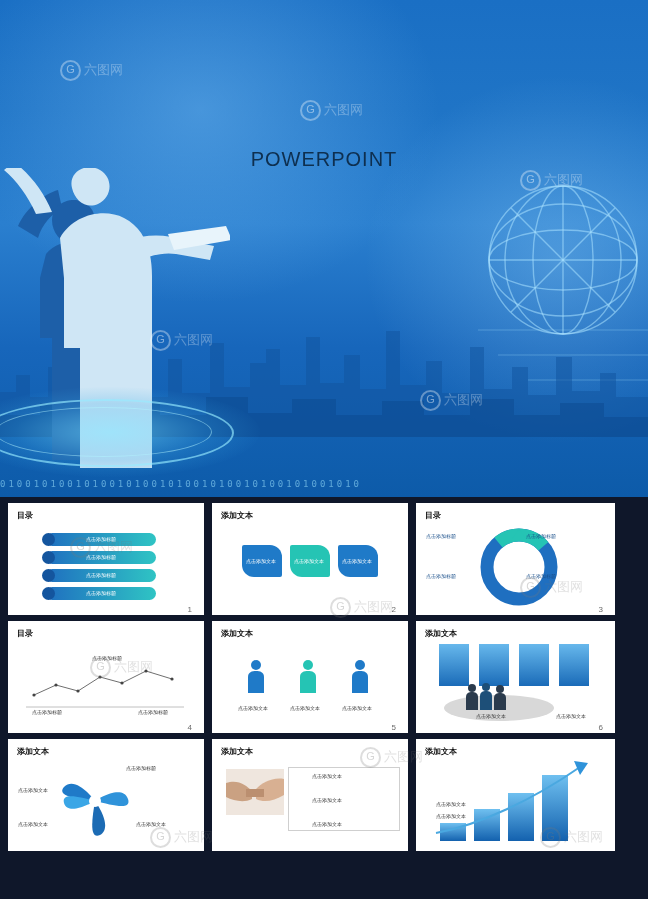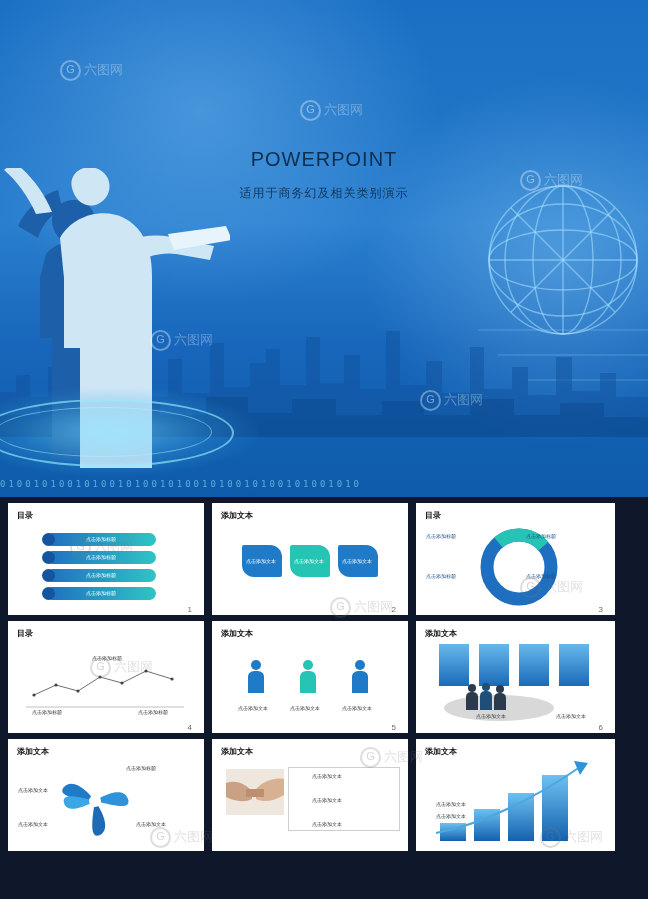--- a/index.html
+++ b/index.html
@@ -173,21 +173,20 @@
     <path fill="#e8f4fb" d="M168,66 L226,58 L232,72 L174,82 Z"></path>
     <path fill="#cfe6f5" d="M36,46 C28,28 16,12 4,2 L14,-6 C30,6 44,24 52,44 Z"></path>
   </svg>
 
   <div class="ring"></div>
   <div class="ringline"></div>
   <div class="ringline2"></div>
   <div class="digits">01001010010100101001010010100101001010010100101001010</div>
 
   <div class="hero-title">POWERPOINT</div>
-  <div class="hero-sub">适用于商务幻及相关类别演示</div>
 
   <div class="wm" style="left:60px;top:60px;"><span class="g">G</span><span>六图网</span></div>
   <div class="wm" style="left:300px;top:100px;"><span class="g">G</span><span>六图网</span></div>
   <div class="wm" style="left:520px;top:170px;"><span class="g">G</span><span>六图网</span></div>
   <div class="wm" style="left:150px;top:330px;"><span class="g">G</span><span>六图网</span></div>
   <div class="wm" style="left:420px;top:390px;"><span class="g">G</span><span>六图网</span></div>
 </div>
 
 <div class="grid">
 

